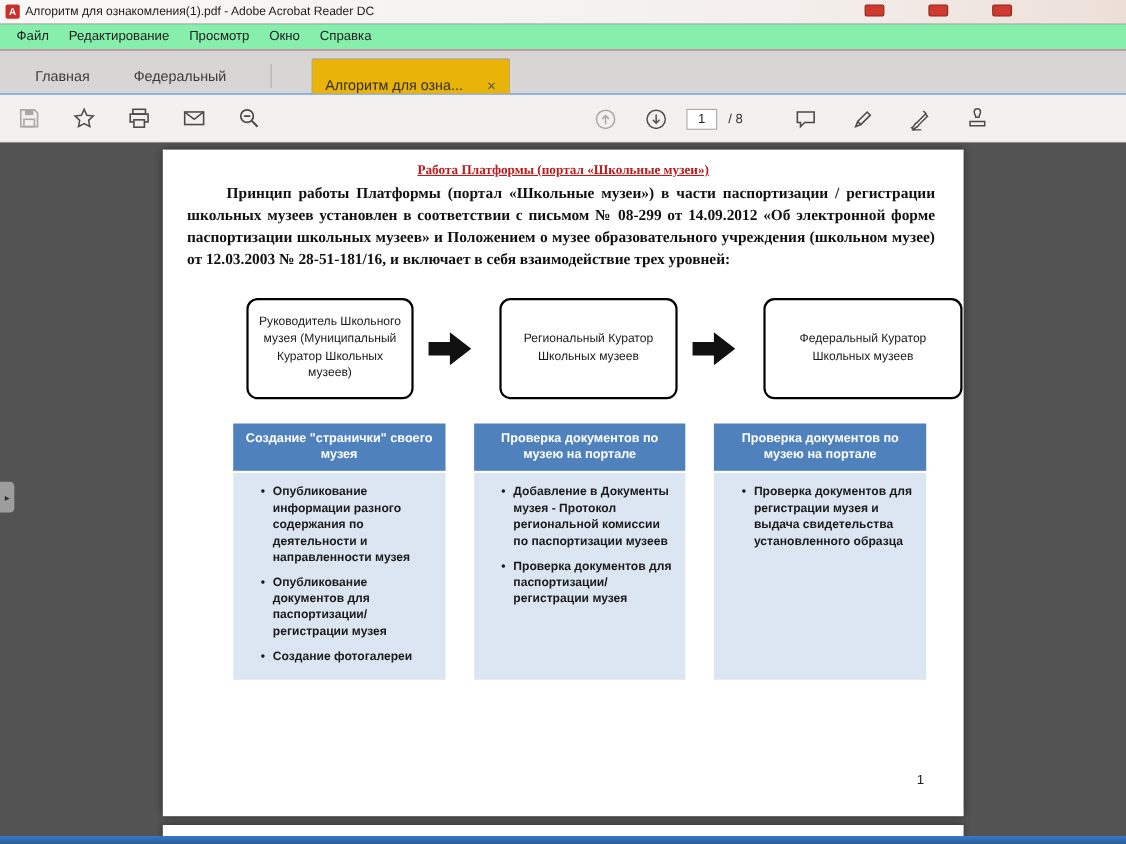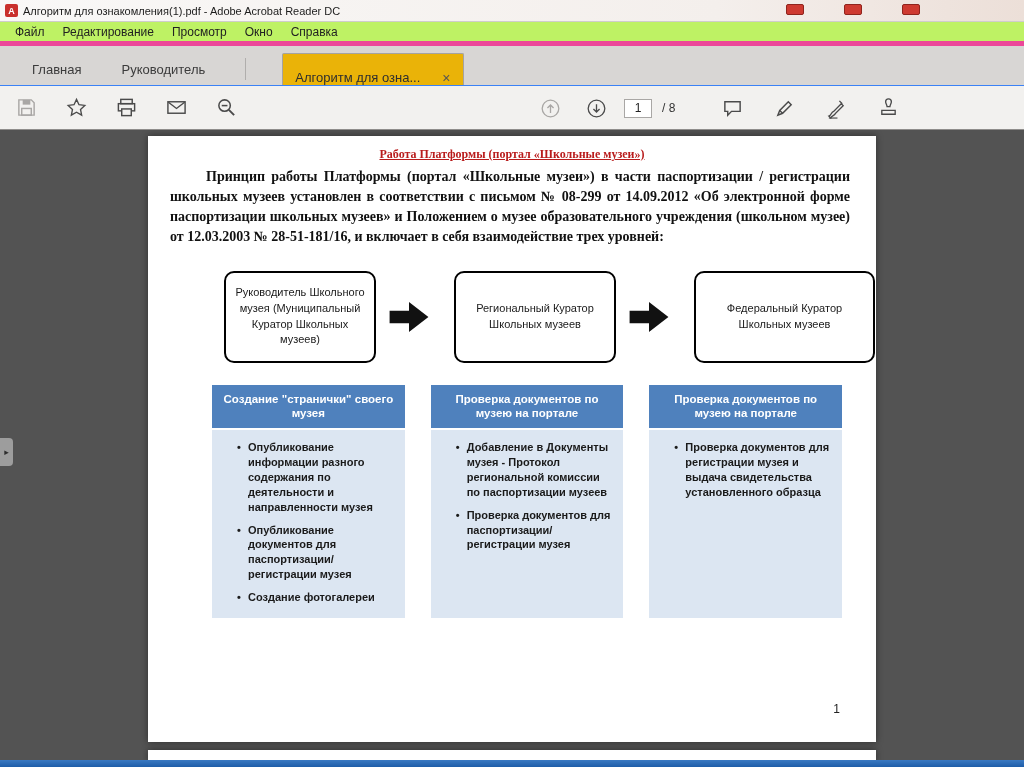--- a/index.html
+++ b/index.html
@@ -8,21 +8,21 @@
   
   .titlebar { height:22px; background:linear-gradient(90deg,#f9f8f7 0%,#f4efec 70%,#ecdfd8 100%);
     border-bottom:1px solid #cfcdcb; display:flex; align-items:center; padding-left:5px; position:relative; }
   .app-icon { width:13px; height:13px; background:#c9302c; border-radius:2px; margin-right:5px;
     display:flex; align-items:center; justify-content:center; color:#fff; font-size:9px; font-weight:bold; }
   .titlebar-text { font-size:11px; color:#1c1c1c; }
   .win-buttons { position:absolute; top:4px; right:104px; display:flex; gap:40px; }
   .win-btn { width:18px; height:11px; background:#ce3a30; border:1px solid #8f241d; border-radius:2px; }
 
   
-  .menubar { height:24px; background:#bef264; border-bottom:5px solid #ec4899; display:flex; padding-left:6px; }
+  .menubar { height:24px; background:#86efac; border-bottom:1px solid #ec4899; display:flex; padding-left:6px; }
   .menu-item { font-size:12px; color:#222; padding:3px 9px; cursor:default; }
 
   
   .tabbar { height:40px; background:#d8d6d4; border-bottom:1px solid #3b82f6; display:flex; align-items:flex-end; padding-left:12px; }
   .nav-tab { font-size:13px; color:#3b3b3b; padding:0 20px; height:32px; display:flex; align-items:center; }
   .tab-divider { width:1px; height:22px; background:#b0aeac; margin:0 8px 5px 20px; }
   .doc-tab { height:32px; background:#eab308; border:1px solid #a5a3a1; border-bottom:none; border-radius:2px 2px 0 0;
     display:flex; align-items:flex-end; padding:0 12px; font-size:13px; color:#2e2e2e;margin-left:28px; }
   .doc-tab-close { margin-left:22px; font-size:14px; color:#555; line-height:1; }
 
@@ -93,21 +93,21 @@
 <div class="menubar">
   <span class="menu-item">Файл</span>
   <span class="menu-item">Редактирование</span>
   <span class="menu-item">Просмотр</span>
   <span class="menu-item">Окно</span>
   <span class="menu-item">Справка</span>
 </div>
 
 <div class="tabbar">
   <span class="nav-tab">Главная</span>
-  <span class="nav-tab">Руководитель</span>
+  <span class="nav-tab">Федеральный</span>
   <span class="tab-divider"></span>
   <div class="doc-tab">
     <span>Алгоритм для озна...</span>
     <span class="doc-tab-close">×</span>
   </div>
 </div>
 
 <div class="toolbar">
   <div class="tb-group">
     <span class="tb-btn disabled">

